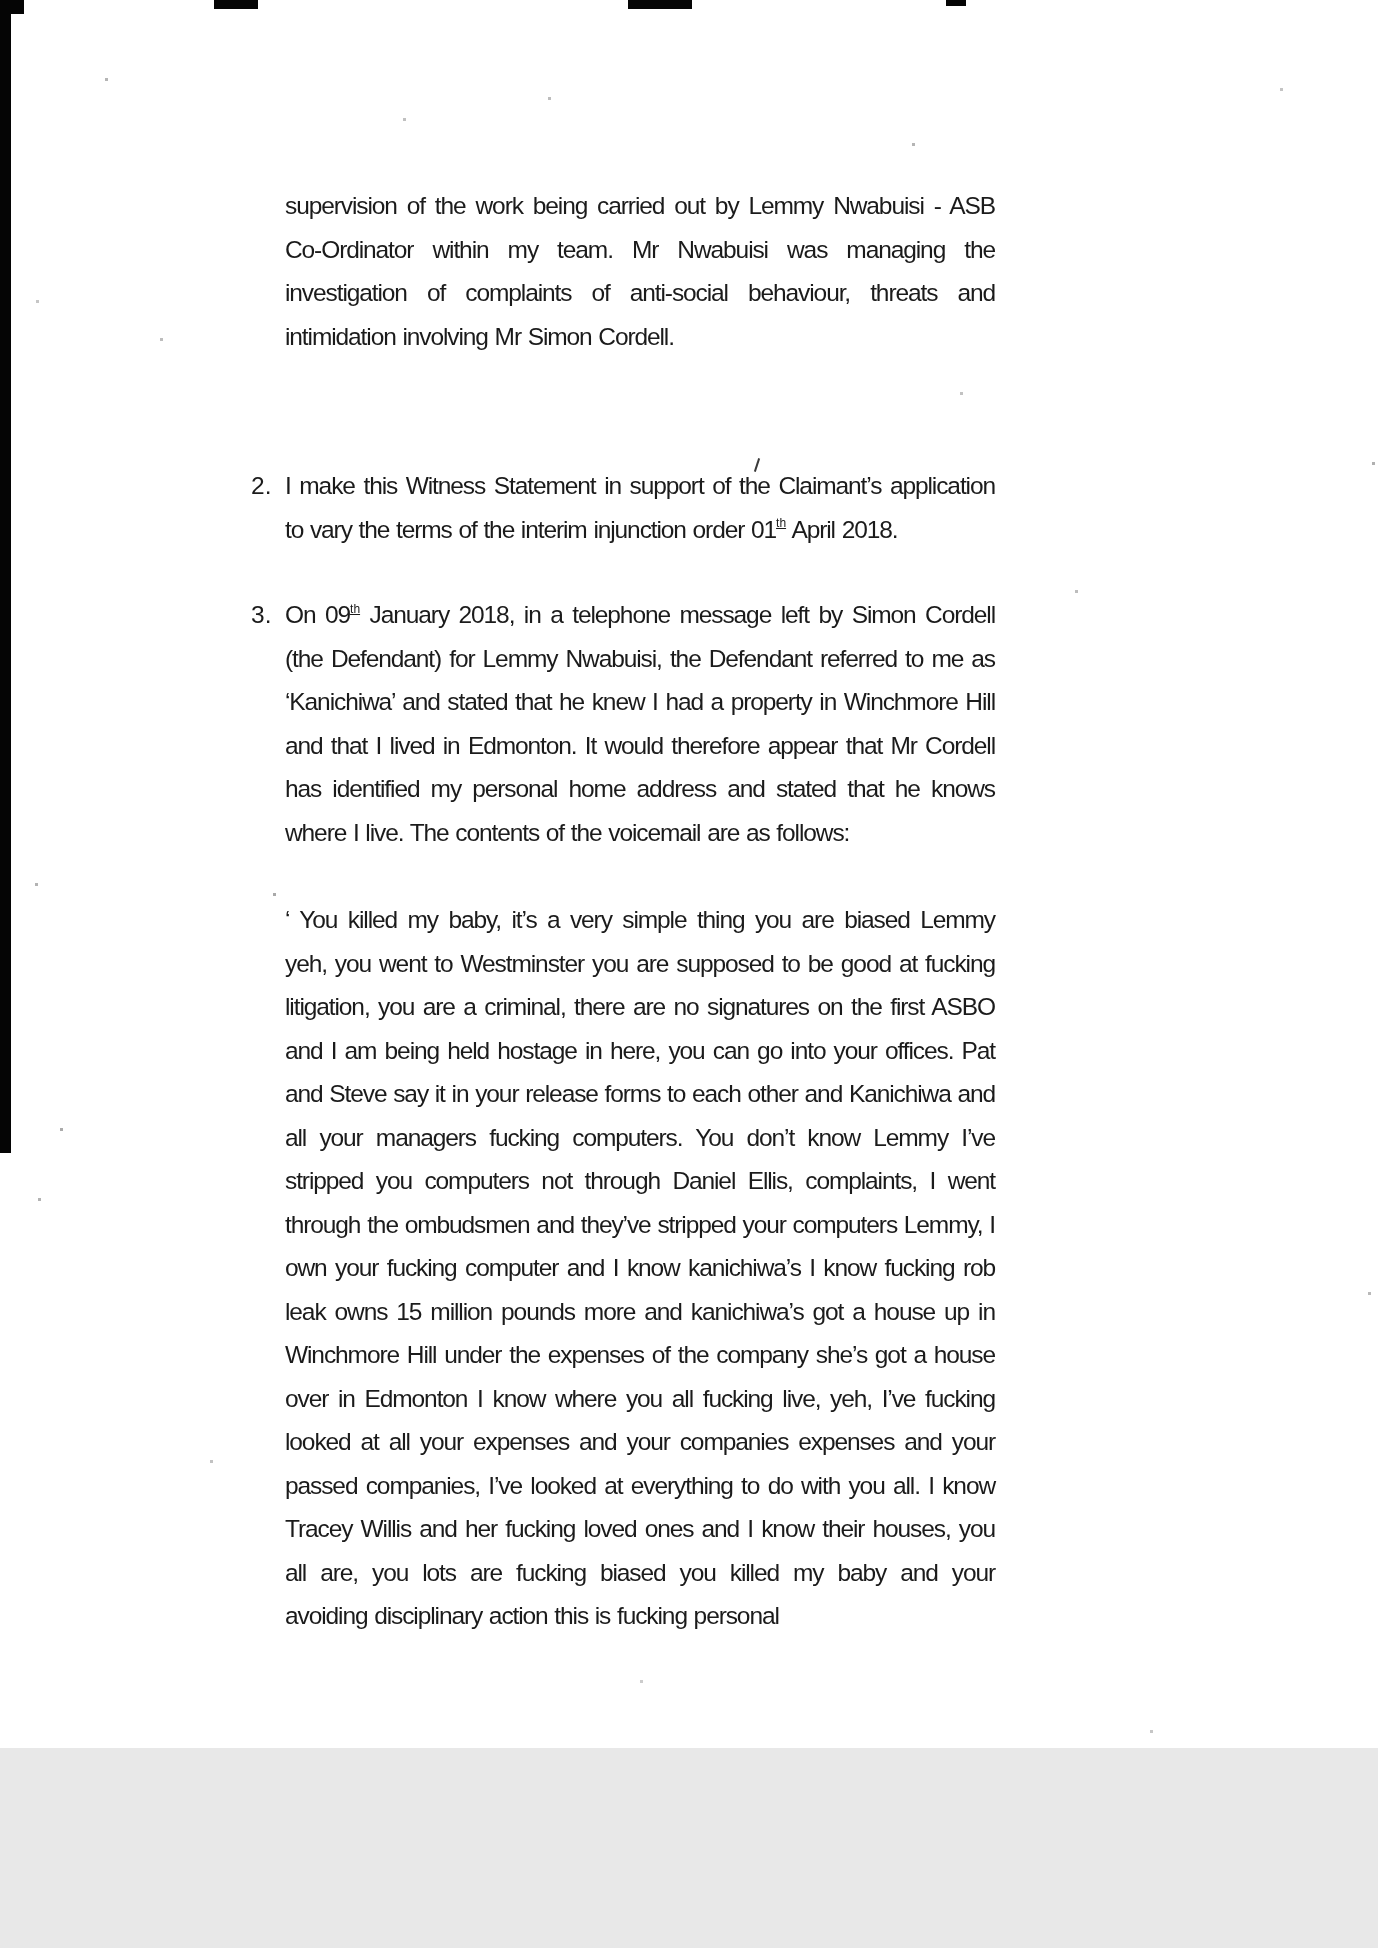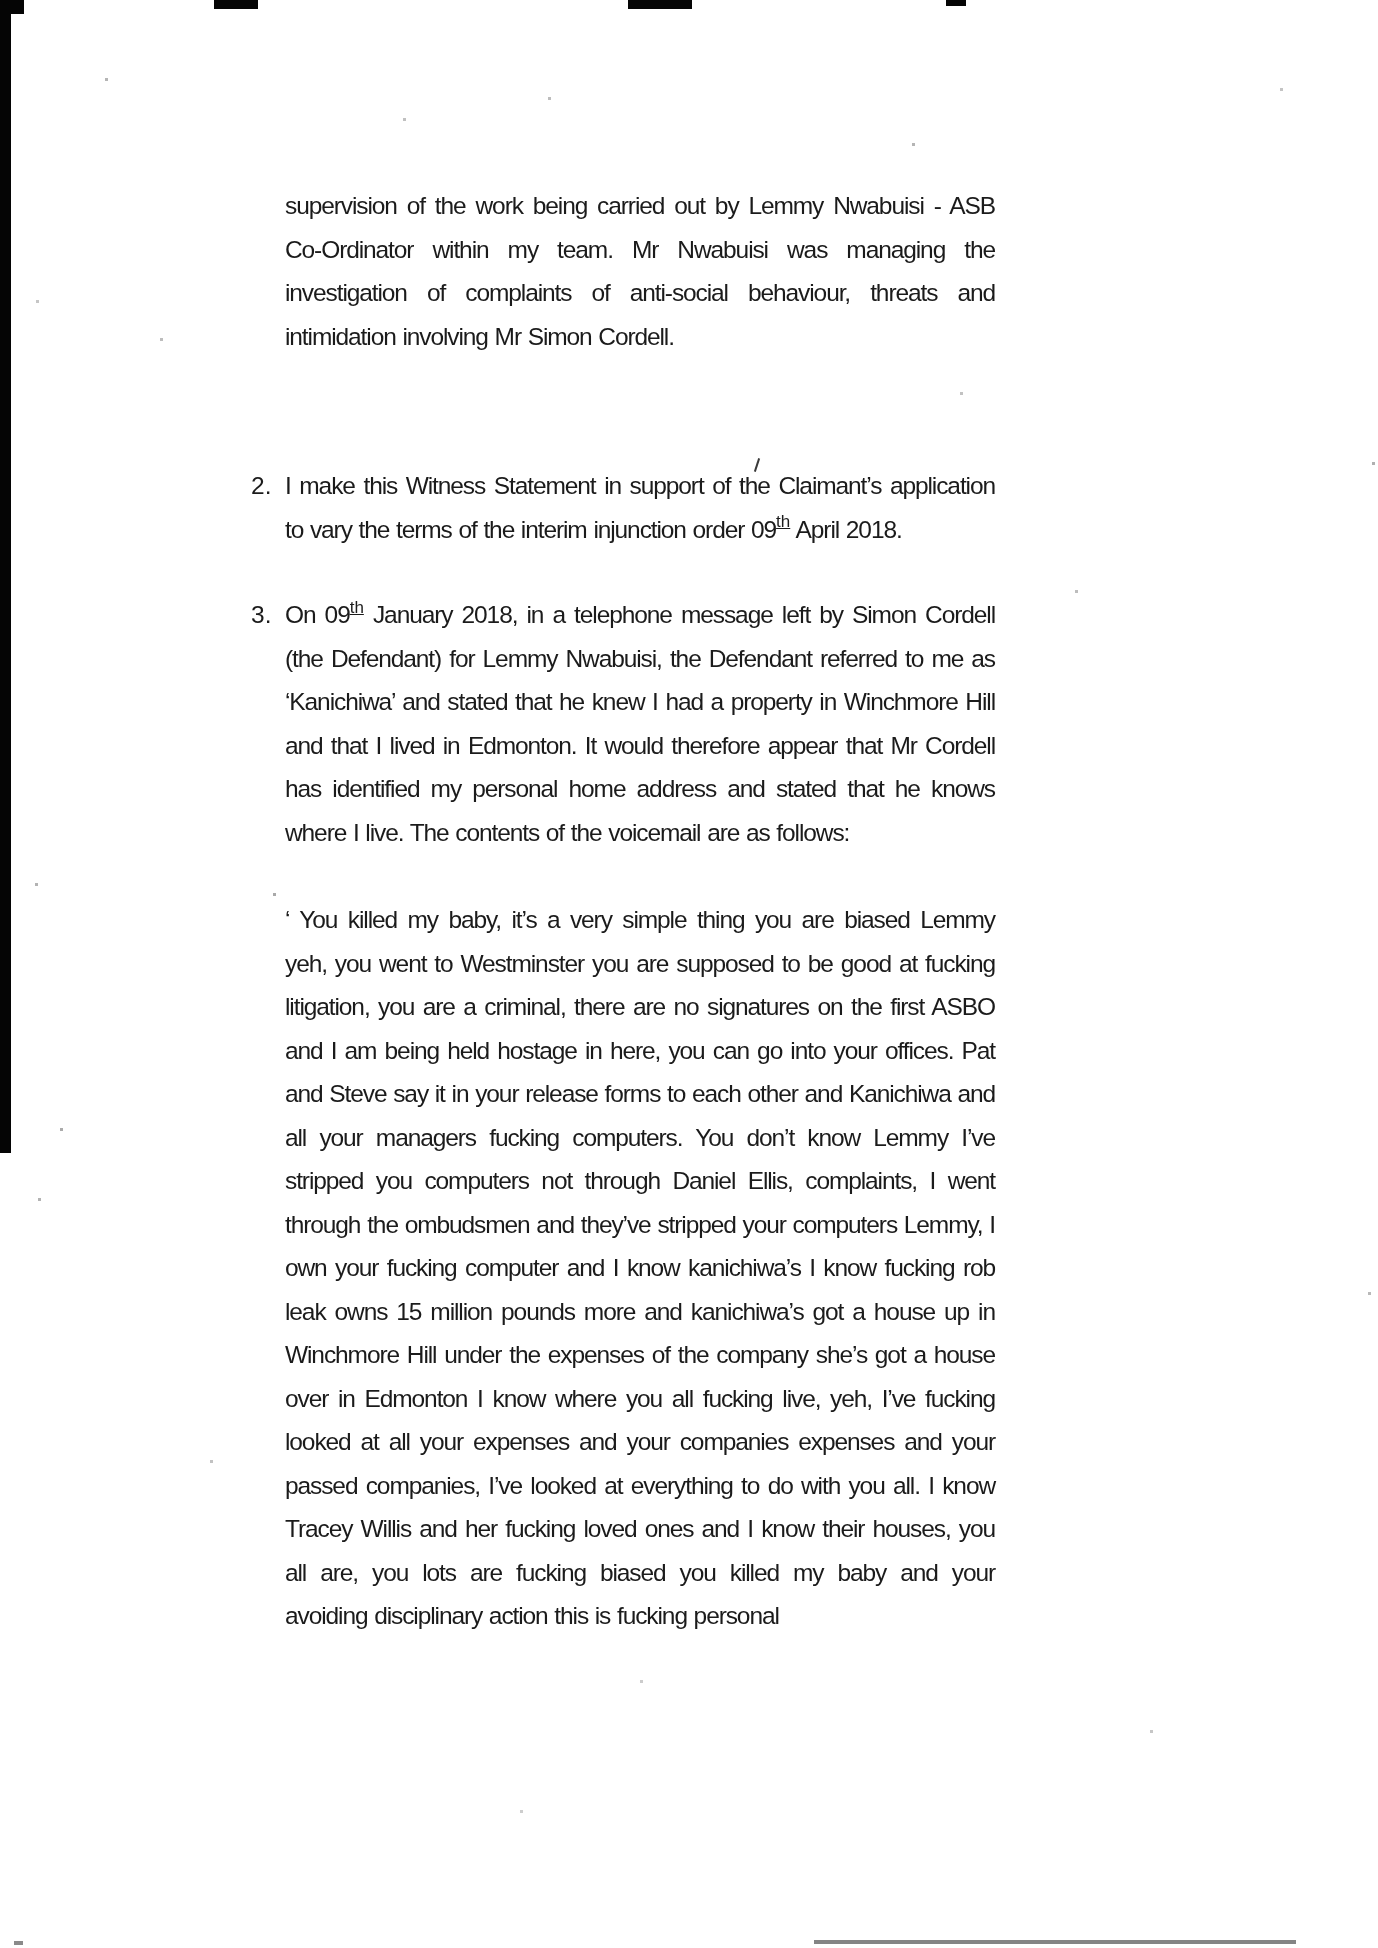--- a/index.html
+++ b/index.html
@@ -1,19 +1,19 @@
 <!DOCTYPE html>
 <html><head>
 <meta charset="utf-8">
 <style>
   html, body { margin: 0; padding: 0; background: #e8e8e8; }
   .page {
     position: relative;
     width: 1378px;
-    height: 1948px;
+    height: 1748px;
     background: #ffffff;
     overflow: hidden;
     font-family: "Liberation Sans", sans-serif;
     color: #1b1b1b;
   }
   
   .left-bar  { position: absolute; left: 0; top: 0; width: 11px; height: 1153px; background: #050505; }
   .tick      { position: absolute; top: 0; height: 9px; background: #050505; }
   .tick.t1   { left: 0;    width: 24px; height: 14px; }
   .tick.t2   { left: 214px; width: 44px; }
@@ -40,21 +40,21 @@
     text-align: justify;
     font-size: 24.5px;
     line-height: 43.5px;
     letter-spacing: -1.1px;
     word-spacing: 1px;
   }
   .para .num { position: absolute; left: -34px; top: 0; letter-spacing: 0; }
   .para.p2 { margin-top: 106px; }
   .para.p3 { margin-top: 42px; }
   .para.quote { margin-top: 44px; }
-  sup.ord { font-size: 17px; line-height: 0; letter-spacing: 0; position: relative; top: -1px; text-decoration: underline; }
+  sup.ord { font-size: 12px; line-height: 0; letter-spacing: 0; position: relative; top: -1px; text-decoration: underline; }
 </style>
 </head>
 <body>
 
 <div class="page">
 
   <div class="left-bar"></div>
   <div class="tick t1"></div>
   <div class="tick t2"></div>
   <div class="tick t3"></div>
@@ -65,21 +65,21 @@
   <div class="specks"></div>
 
   <div class="content">
 
     <div class="para p1">
       <span>supervision of the work being carried out by Lemmy Nwabuisi - ASB Co-Ordinator within my team. Mr Nwabuisi was managing the investigation of complaints of anti-social behaviour, threats and intimidation involving Mr Simon Cordell.</span>
     </div>
 
     <div class="para p2">
       <span class="num">2.</span>
-      <span>I make this Witness Statement in support of the Claimant’s application to vary the terms of the interim injunction order 09</span><sup class="ord">th</sup><span> April 2018.</span>
+      <span>I make this Witness Statement in support of the Claimant’s application to vary the terms of the interim injunction order 01</span><sup class="ord">th</sup><span> April 2018.</span>
     </div>
 
     <div class="para p3">
       <span class="num">3.</span>
       <span>On 09</span><sup class="ord">th</sup><span> January 2018, in a telephone message left by Simon Cordell (the Defendant) for Lemmy Nwabuisi, the Defendant referred to me as ‘Kanichiwa’ and stated that he knew I had a property in Winchmore Hill and that I lived in Edmonton. It would therefore appear that Mr Cordell has identified my personal home address and stated that he knows where I live. The contents of the voicemail are as follows:</span>
     </div>
 
     <div class="para quote">
       <span>‘ You killed my baby, it’s a very simple thing you are biased Lemmy yeh, you went to Westminster you are supposed to be good at fucking litigation, you are a criminal, there are no signatures on the first ASBO and I am being held hostage in here, you can go into your offices. Pat and Steve say it in your release forms to each other and Kanichiwa and all your managers fucking computers. You don’t know Lemmy I’ve stripped you computers not through Daniel Ellis, complaints, I went through the ombudsmen and they’ve stripped your computers Lemmy, I own your fucking computer and I know kanichiwa’s I know fucking rob leak owns 15 million pounds more and kanichiwa’s got a house up in Winchmore Hill under the expenses of the company she’s got a house over in Edmonton I know where you all fucking live, yeh, I’ve fucking looked at all your expenses and your companies expenses and your passed companies, I’ve looked at everything to do with you all. I know Tracey Willis and her fucking loved ones and I know their houses, you all are, you lots are fucking biased you killed my baby and your avoiding disciplinary action this is fucking personal</span>
     </div>

